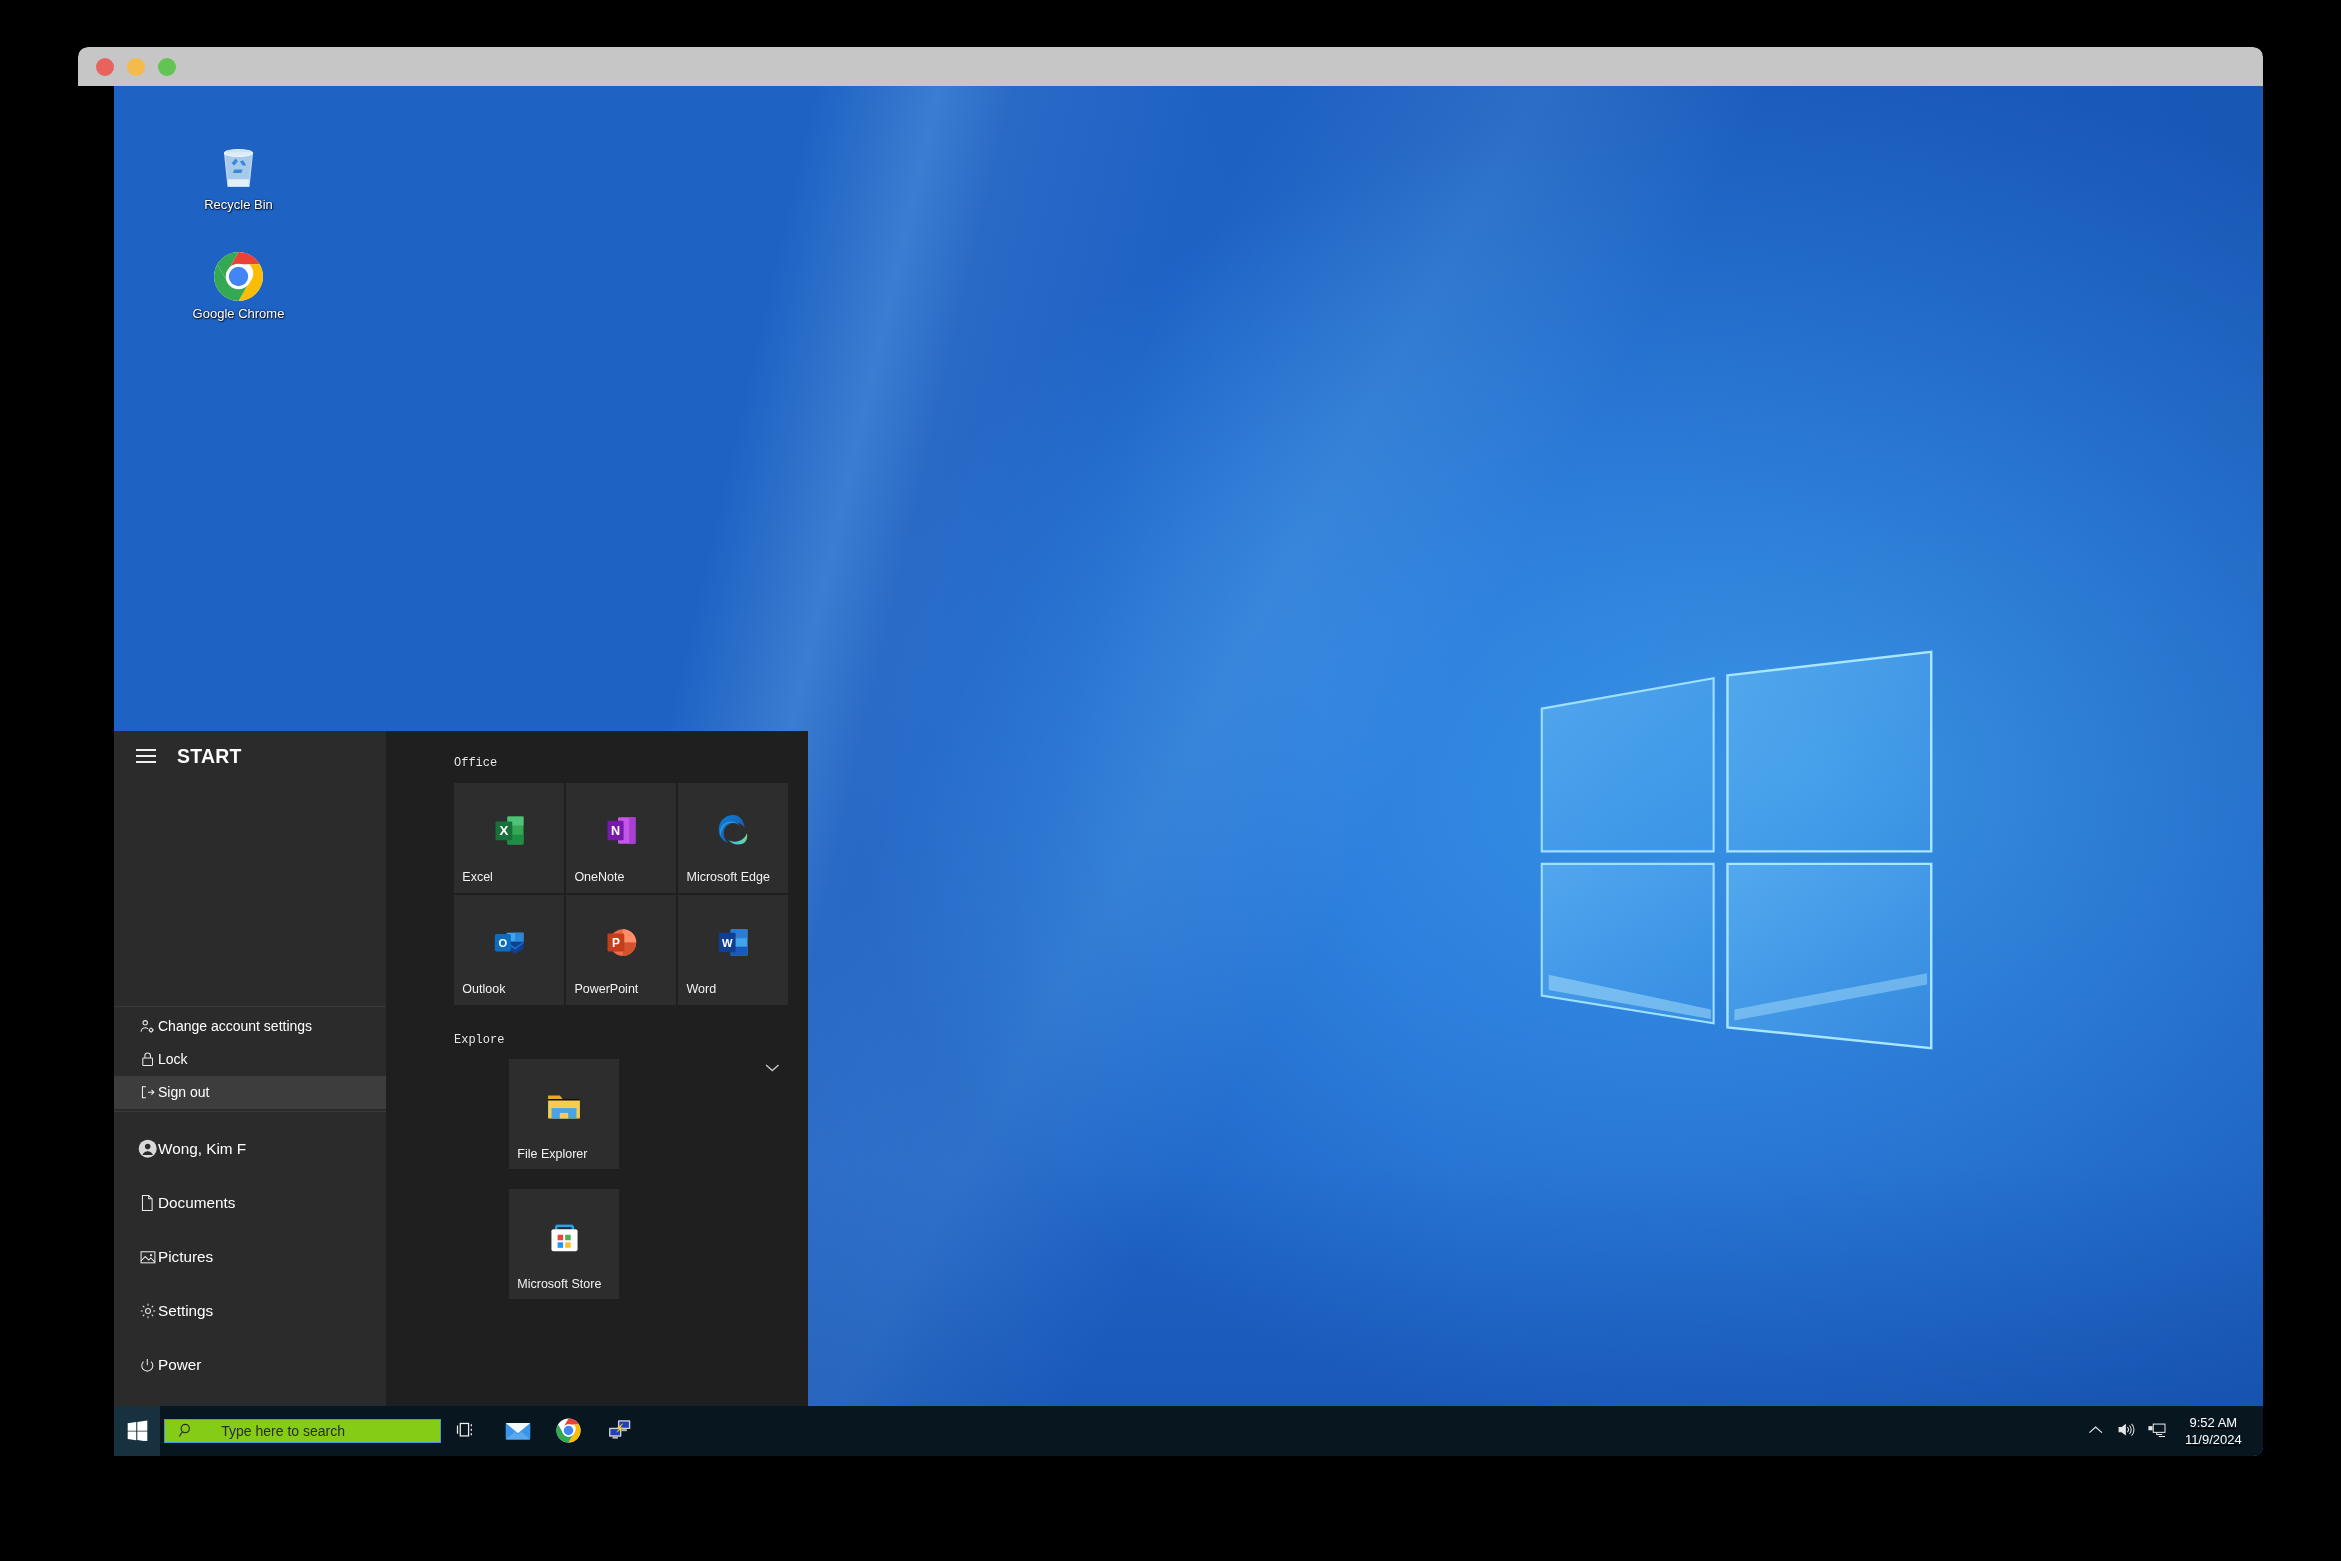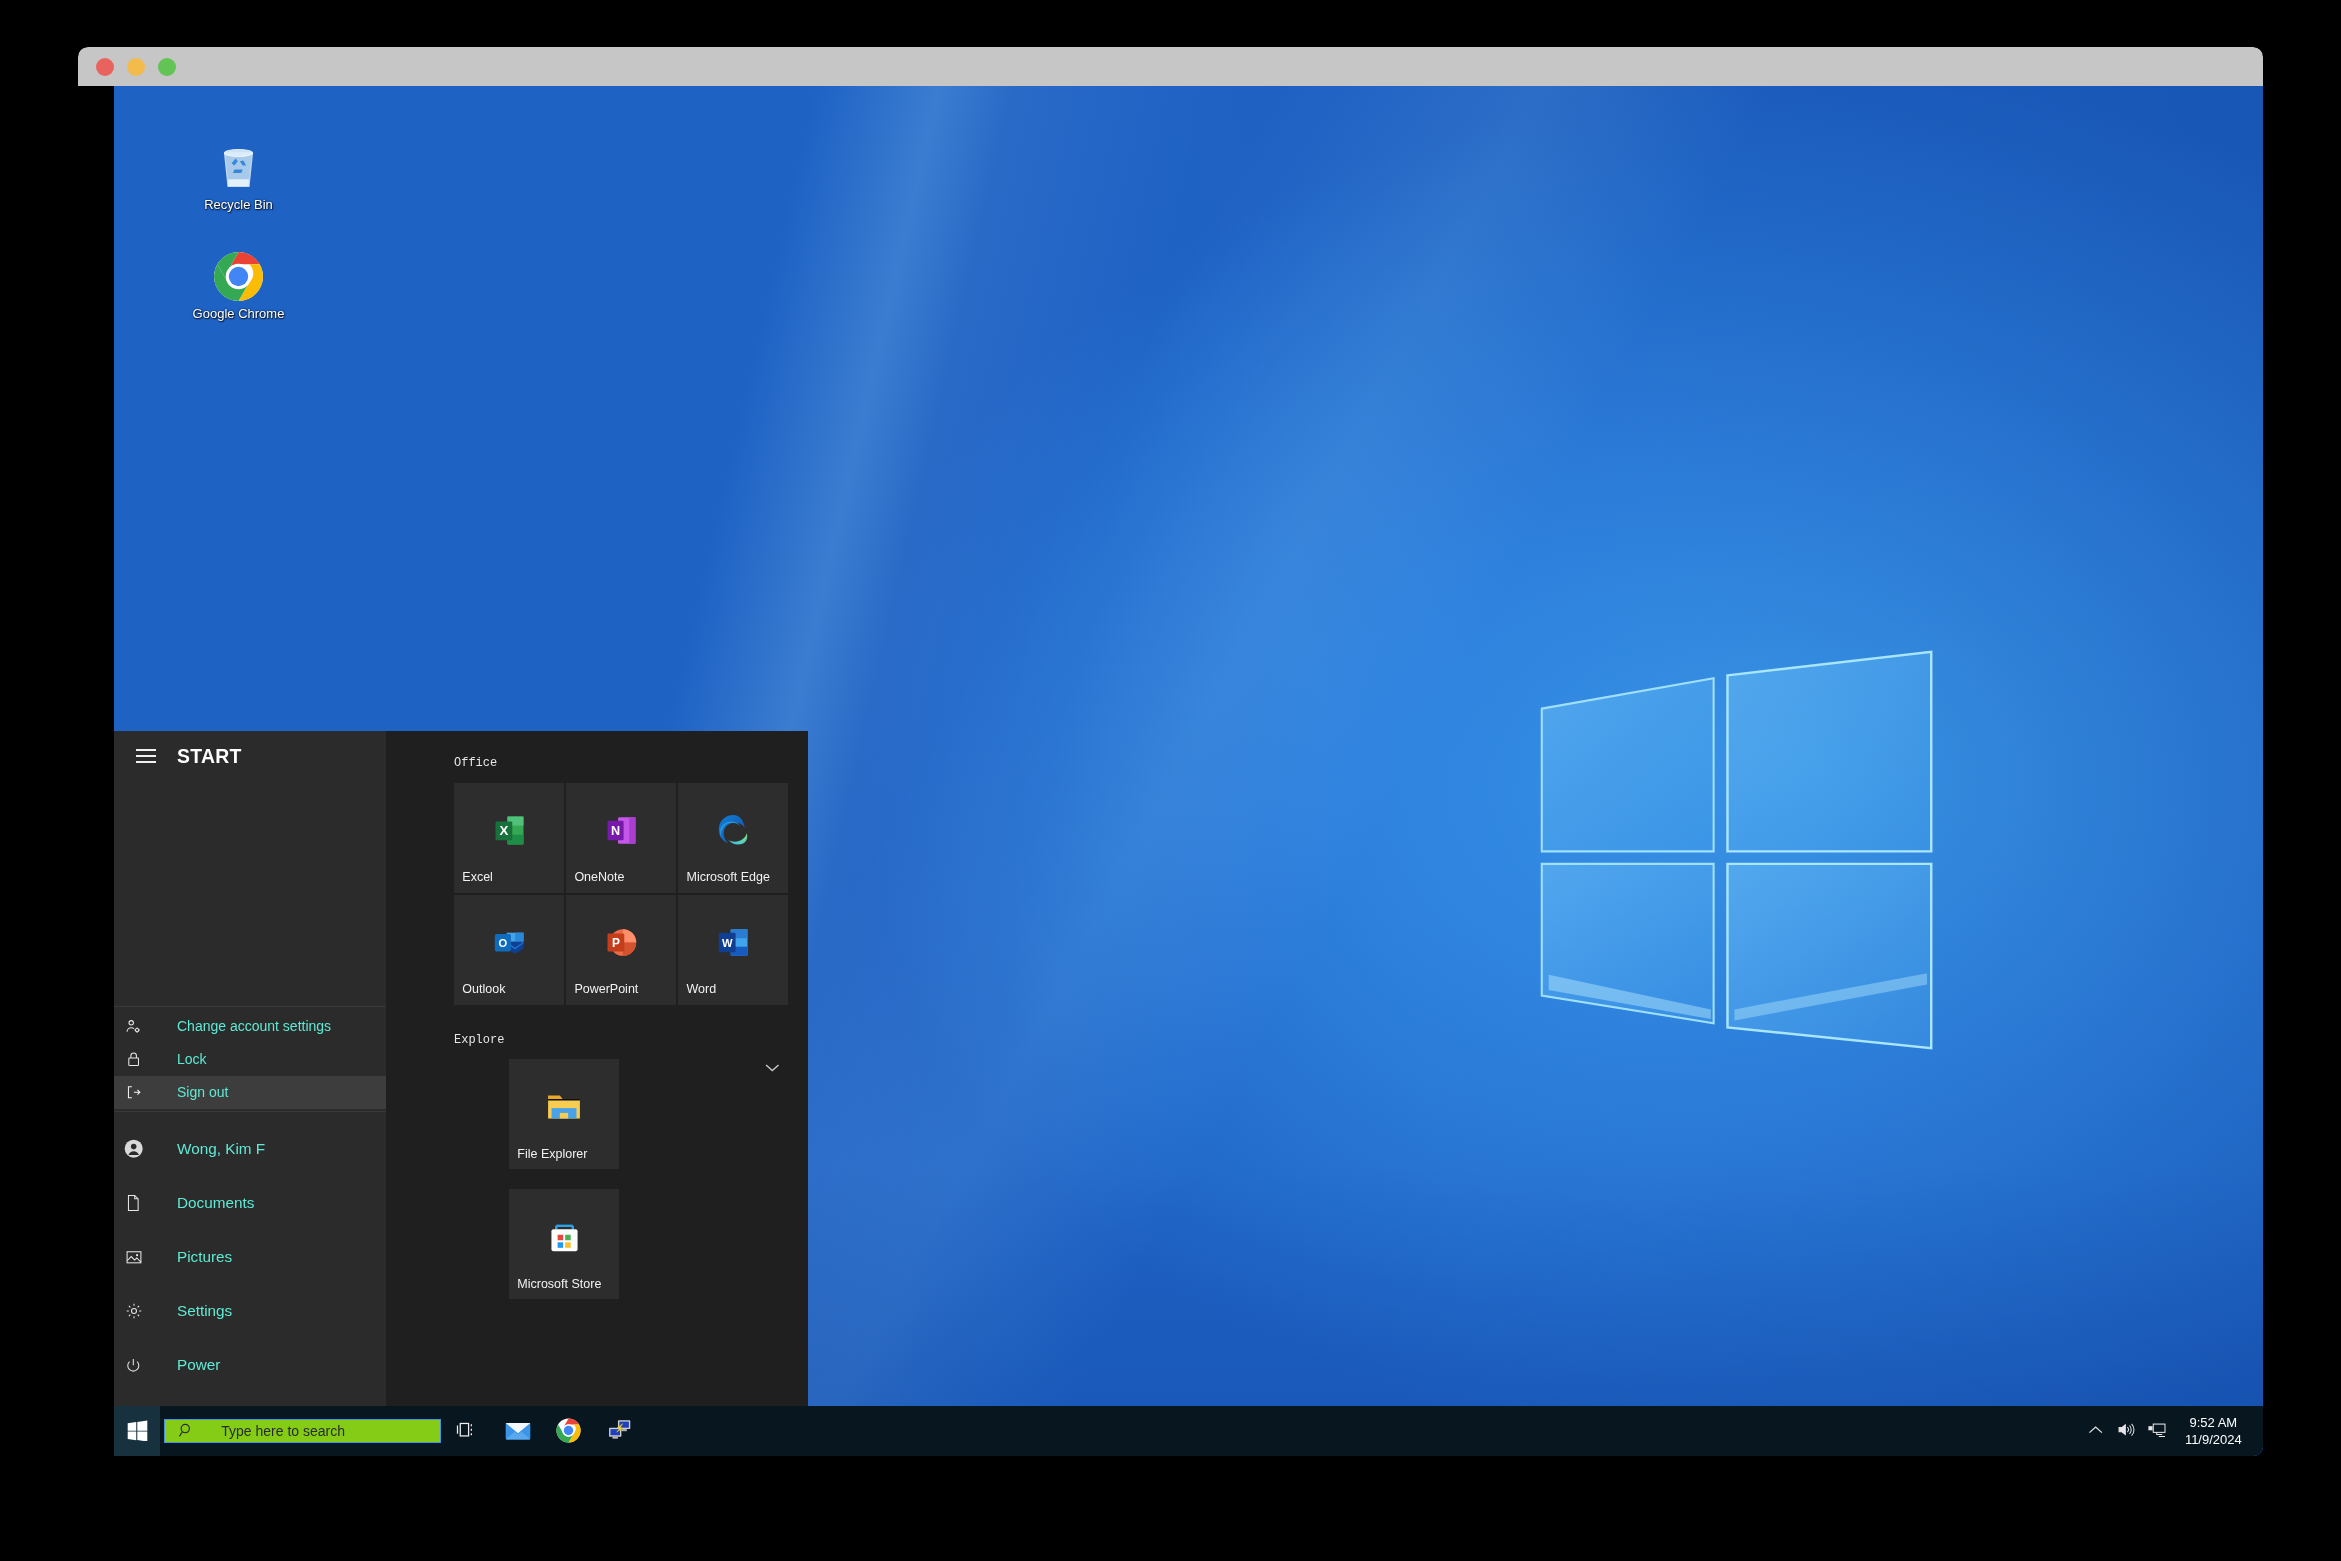--- a/index.html
+++ b/index.html
@@ -121,23 +121,23 @@
   #hamburger span { display:block; width: 20px; height: 2.1px; background: #f0f0f0; }
   #start-word {
     color: #fff; font-size: 19.4px; font-weight: bold; letter-spacing: 0.3px;
   }
   #start-spacer { flex: 1; }
   #start-account-group { border-top: 0.7px solid #3a3a3a; padding: 2.8px 0 2.8px 0; }
   #start-bottom-group { border-top: 0.7px solid #3a3a3a; padding: 9.7px 0 14px 0; }
   .sm-item {
     display: flex; align-items: center;
     height: 35px;
-    padding-left: 9px;
-    gap: 33px;
-    color: #5eead4;
+    padding-left: 23px;
+    gap: 0;
+    color: #ffffff;
     font-size: 14.6px;
     cursor: default;
   }
   .sm-item.small { height: 33px; font-size: 14px; }
   .sm-item.selected { background: #3d3d3d; }
   .sm-icon { width: 21px; display:flex; align-items:center; justify-content:center; flex:none; }
   .sm-item.big { height: 54px; font-size: 15.3px; }
 
   #start-right {
     flex: 1;
@@ -216,20 +216,21 @@
     width: 51px; height: 50px;
     display:flex; align-items:center; justify-content:center;
     flex: none;
   }
   #tray {
     margin-left: auto;
     display: flex; align-items: center;
     height: 50px;
     padding-right: 4.2px;
     gap: 0;
+    text-decoration: underline;
   }
   .tray-btn {
     width: 30.5px; height: 50px;
     display:flex; align-items:center; justify-content:center;
   }
   #clock {
     display:flex; flex-direction: column;
     align-items: center; justify-content: center;
     color: #fff; font-size: 13px; line-height: 1.32;
     padding: 0 11px; height: 50px;

